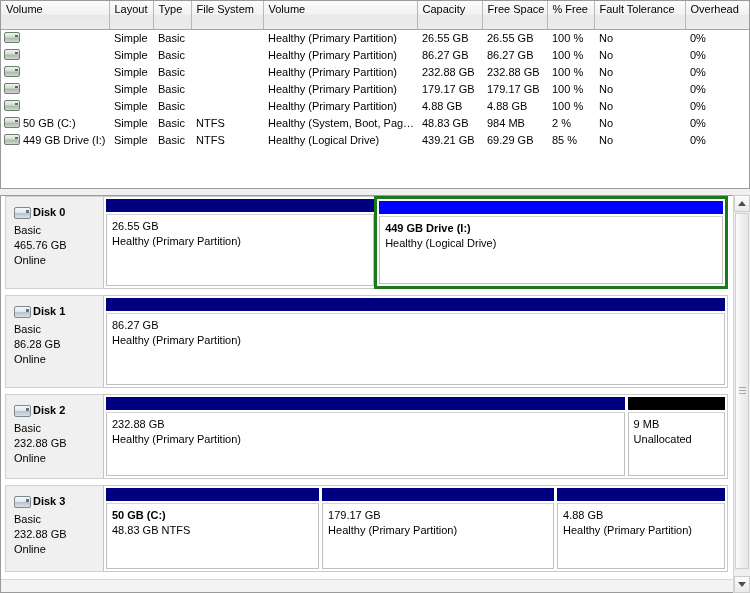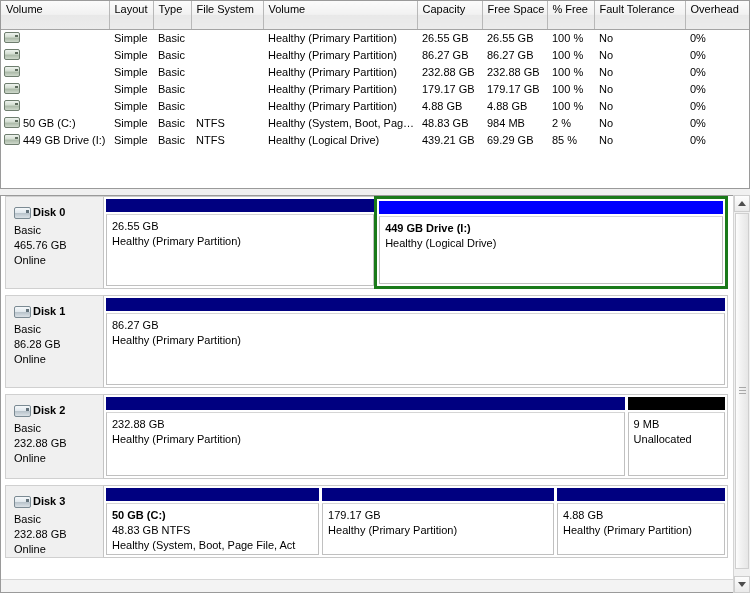--- a/index.html
+++ b/index.html
@@ -489,37 +489,36 @@
           </div>
           <div class="partition" style="flex: 93 0 0px;">
             <div class="part-bar" style="background: rgb(0, 0, 0);"></div>
             <div class="part-body">
               <div>9 MB</div>
               <div>Unallocated</div>
             </div>
           </div>
         </div>
       </div>
-      <div class="disk-row" style="height: 73px;">
+      <div class="disk-row" style="height: 87px;">
         <div class="disk-info">
           <div class="disk-title">
             <span class="disk-big-icon"></span>
             <span>Disk 3</span>
           </div>
           <div class="disk-meta">Basic</div>
           <div class="disk-meta">232.88 GB</div>
           <div class="disk-meta">Online</div>
         </div>
         <div class="disk-parts">
           <div class="partition" style="flex: 203 0 0px;">
             <div class="part-bar" style="background: rgb(0, 0, 128);"></div>
             <div class="part-body">
               <div class="part-label-bold">50 GB  (C:)</div>
               <div>48.83 GB NTFS</div>
-              <div>Healthy (System, Boot, Page File, Act</div>
             </div>
           </div>
           <div class="partition" style="flex: 221 0 0px;">
             <div class="part-bar" style="background: rgb(0, 0, 128);"></div>
             <div class="part-body">
               <div>179.17 GB</div>
               <div>Healthy (Primary Partition)</div>
             </div>
           </div>
           <div class="partition" style="flex: 160 0 0px;">

